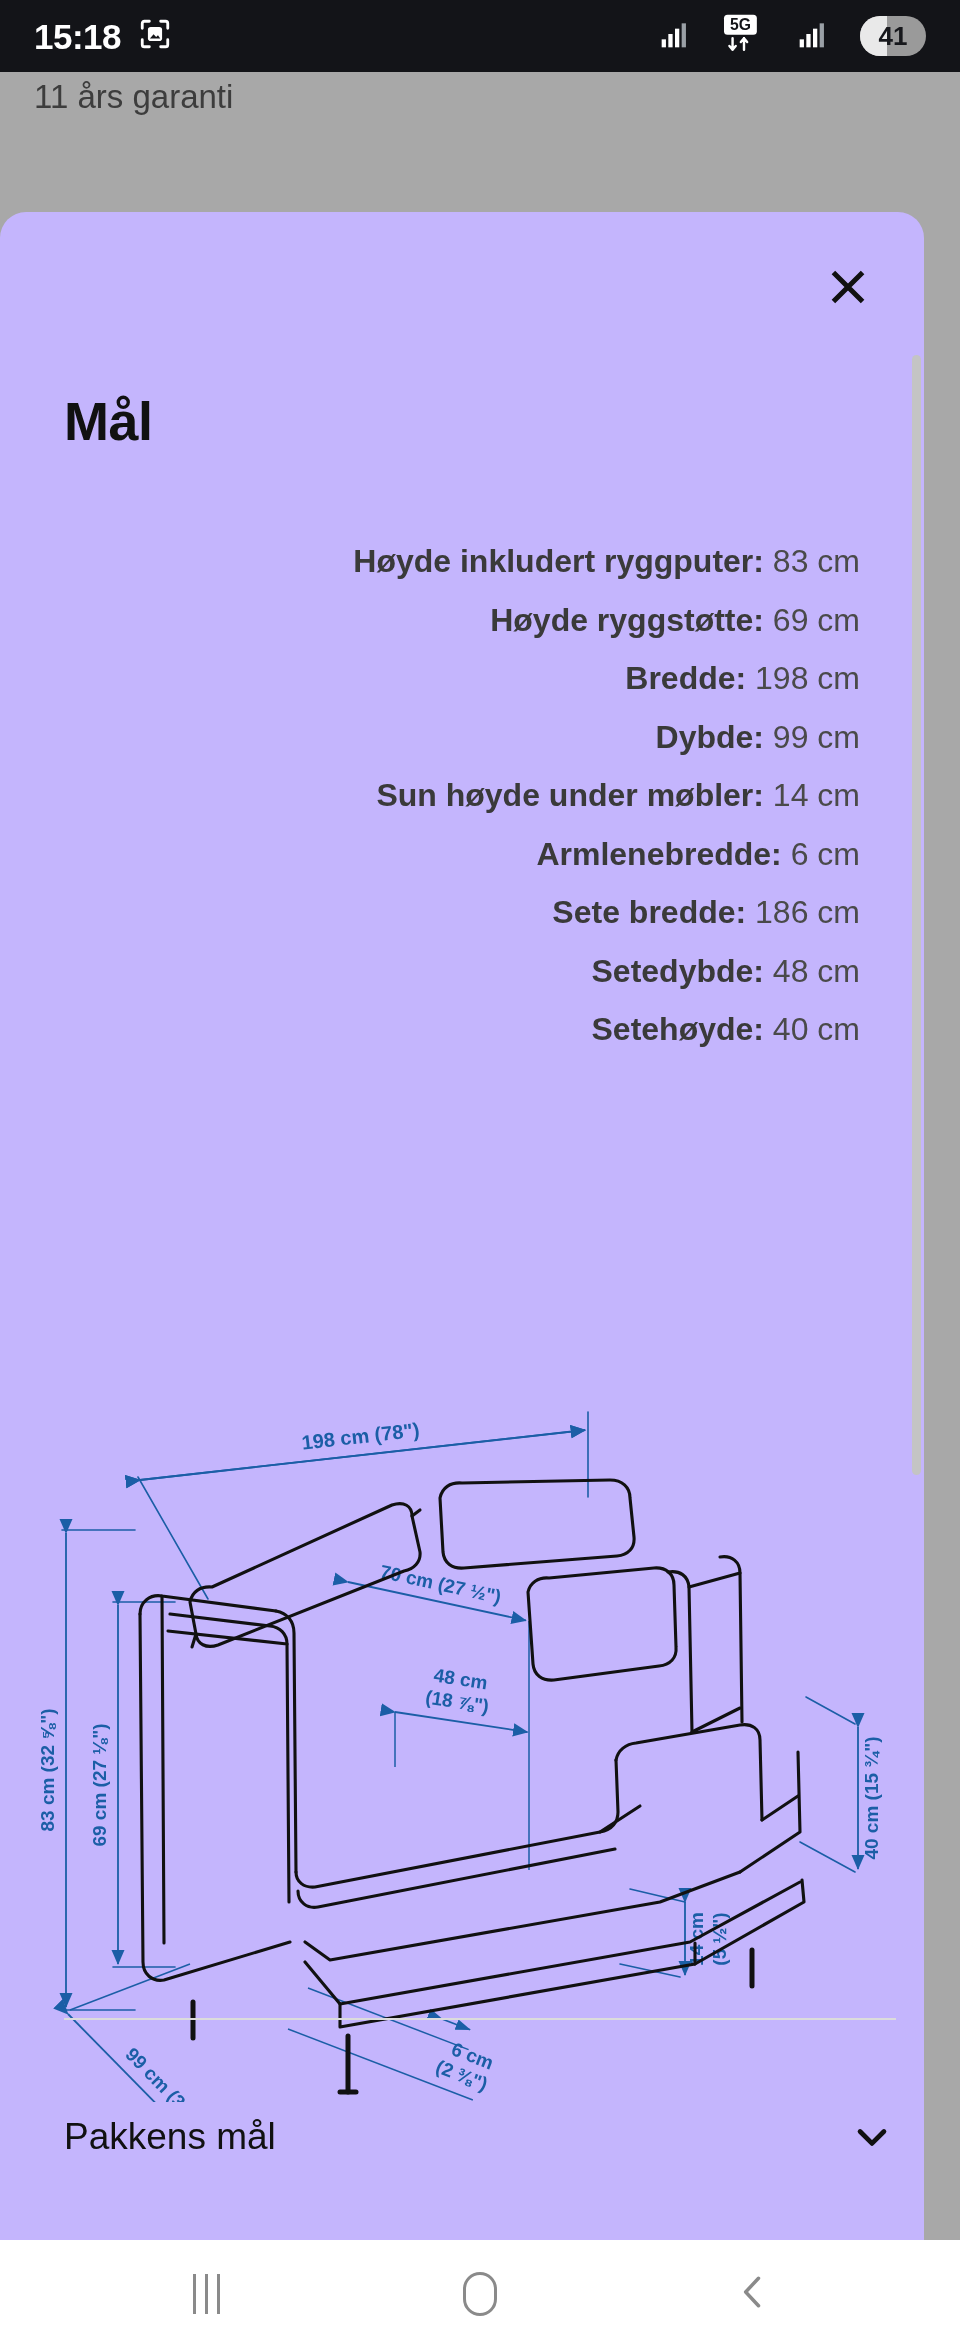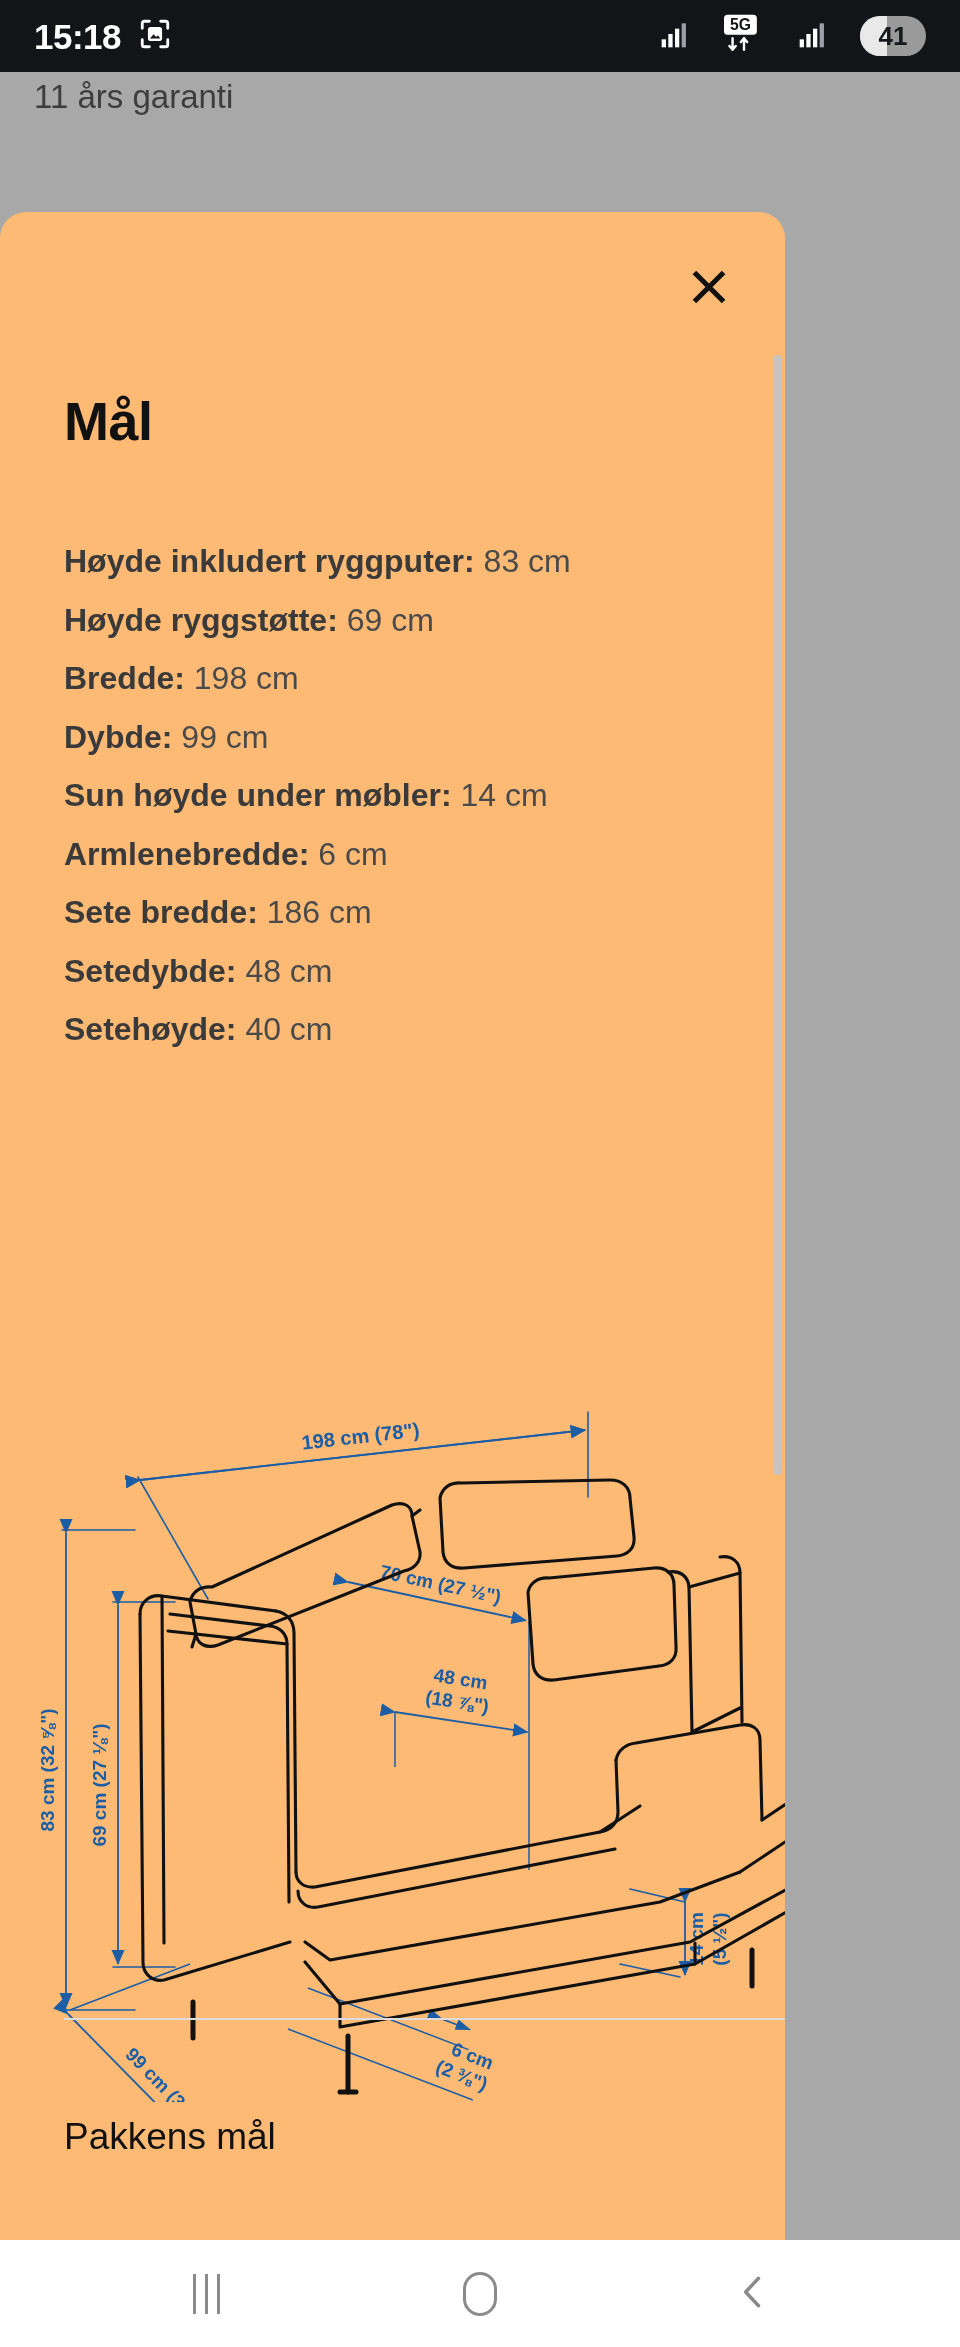--- a/index.html
+++ b/index.html
@@ -81,23 +81,23 @@
     font-size: 33px;
     color: #3d3d3d;
     letter-spacing: 0px;
   }
 
   
   .sheet {
     position: absolute;
     top: 212px;
     left: 0;
-    width: 785px;
+    width: 924px;
     height: 2135px;
-    background: #fdba74;
+    background: #c4b5fd;
     border-radius: 26px 26px 0 0;
     overflow: hidden;
   }
   .close-btn {
     position: absolute;
     top: 46px;
     right: 45px;
     width: 62px;
     height: 62px;
     display: flex;
@@ -123,20 +123,21 @@
     font-weight: bold;
     color: #111111;
     letter-spacing: -0.5px;
   }
 
   .specs {
     position: absolute;
     top: 320px;
     left: 64px;
     right: 64px;
+    text-align: right;
   }
   .spec-row {
     font-size: 32px;
     color: #484848;
     line-height: 58.5px;
     white-space: nowrap;
   }
   .spec-label {
     font-weight: bold;
     color: #3a3a3a;

